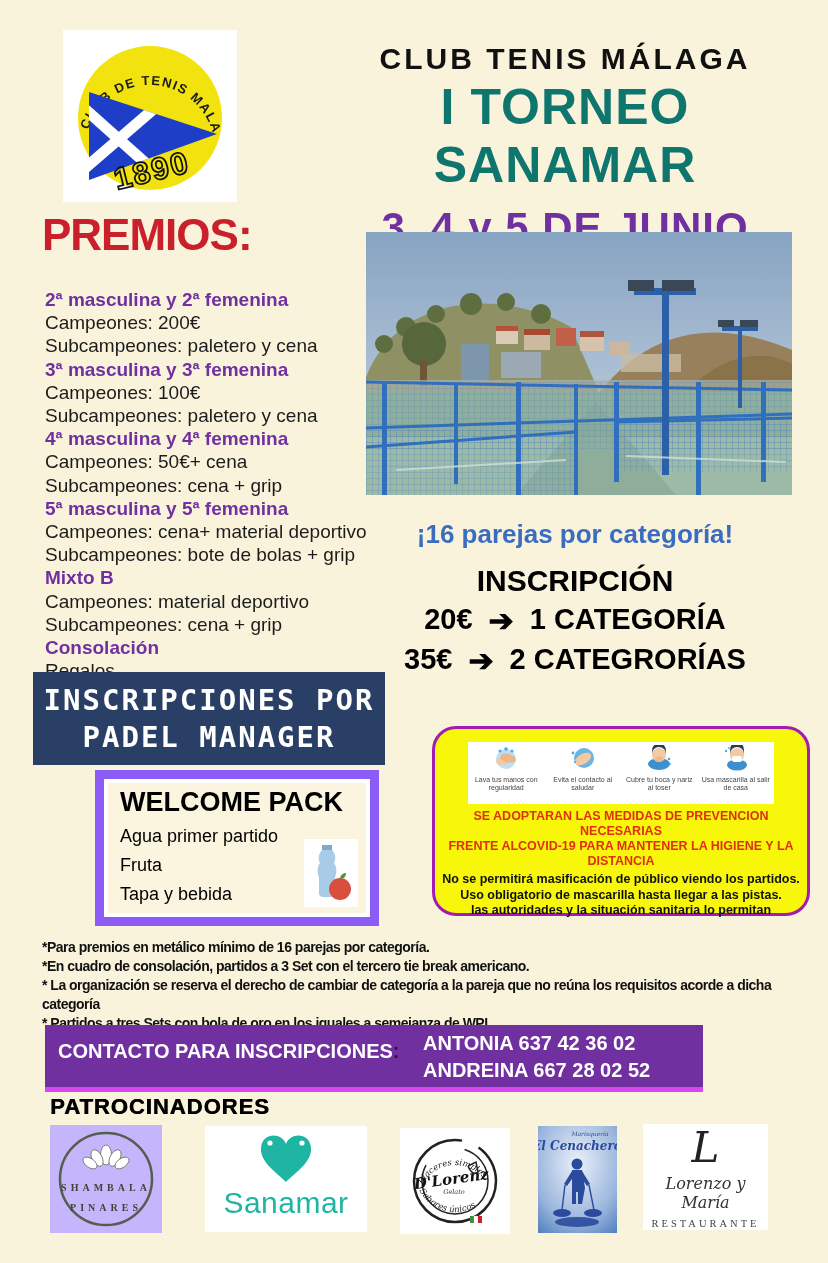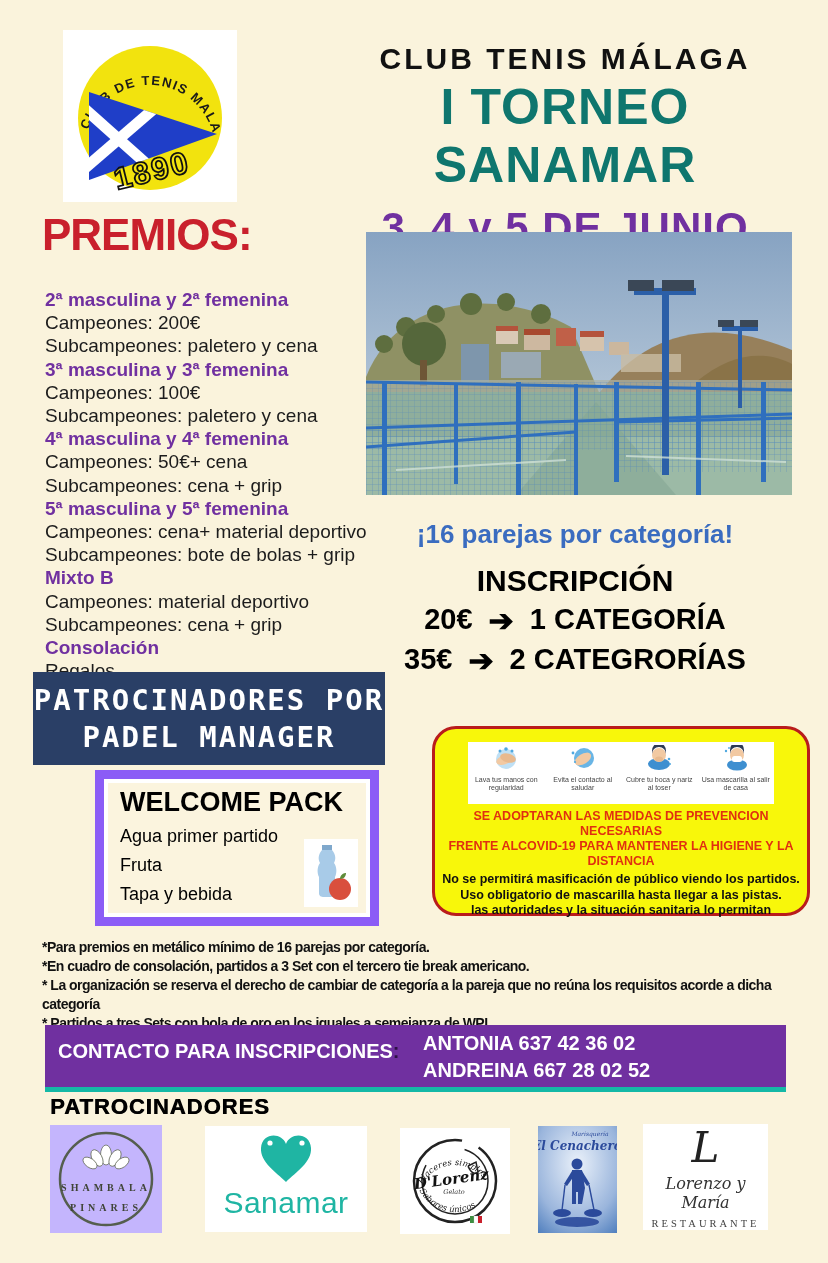--- a/index.html
+++ b/index.html
@@ -39,32 +39,32 @@
     font-family:"DejaVu Sans Mono",monospace;font-weight:bold;font-size:29px;letter-spacing:2px;line-height:37px;}
 
   
   .welcome-box{left:95px;top:770px;width:250px;height:130px;border:9px solid #8b5cf6;background:#FBF4DE;
     box-shadow:inset 0 0 0 4px #ffffff;padding:8px 0 0 16px;}
   .welcome-box .wp-title{font-size:27px;font-weight:bold;color:#000;margin-bottom:4px;}
   .welcome-box .wp-item{font-size:18px;font-weight:normal;color:#000000;line-height:29px;}
   .wp-icon{position:absolute;right:12px;bottom:10px;width:54px;height:68px;background:#fff;}
 
   
-  .covid-box{left:432px;top:726px;width:378px;height:190px;background:#F8F70A;border:3px solid #b91c1c;border-radius:24px;box-sizing:border-box;}
+  .covid-box{left:432px;top:726px;width:378px;height:190px;background:#F8F70A;border:3px solid #a21caf;border-radius:24px;box-sizing:border-box;}
   .covid-strip{margin:13px auto 5px auto;width:306px;height:62px;background:#fff;display:flex;justify-content:space-around;padding-top:3px;box-sizing:border-box;}
   .covid-col{width:70px;text-align:center;}
   .covid-col .cap{font-size:7px;line-height:7.5px;color:#444;margin-top:1px;}
   .covid-warning{color:#E03010;font-weight:bold;font-size:12.5px;line-height:15px;text-align:center;margin-top:5px;}
   .covid-rules{color:#111;font-weight:bold;font-size:12.5px;line-height:15.5px;text-align:center;margin-top:3px;}
 
   
   .footnotes{left:42px;top:938px;width:770px;font-size:14px;font-weight:bold;letter-spacing:-0.5px;line-height:19px;color:#111;}
 
   
-  .contact-bar{left:45px;top:1025px;width:741px;height:62px;background:#7030A0;border-bottom:5px solid #14b8a6;}
+  .contact-bar{left:45px;top:1025px;width:658px;height:62px;background:#7030A0;border-bottom:5px solid #d946ef;}
   .contact-label{position:absolute;left:13px;top:15px;color:#fff;font-weight:bold;font-size:20px;}
   .contact-label .colon{color:#2d1145;}
   .contact-phones{position:absolute;left:378px;top:5px;color:#fff;font-weight:bold;font-size:20px;line-height:27px;}
 
   
   .sponsors-heading{left:50px;top:1094px;font-size:22px;font-weight:900;color:#000;letter-spacing:1px;
     text-shadow:0.6px 0 #000;}
   .sp{background:#fff;}
   .sp-shambala{left:50px;top:1125px;width:112px;height:108px;background:#c4b5fd;}
   .sp-sanamar{left:205px;top:1126px;width:162px;height:106px;display:flex;flex-direction:column;align-items:center;}
@@ -221,21 +221,21 @@
     <span class="arrow">➔</span>
     <span>1 CATEGORÍA</span>
   </div>
   <div class="abs price-line pl2">
     <span>35€</span>
     <span class="arrow">➔</span>
     <span>2 CATEGRORÍAS</span>
   </div>
 
   <div class="abs navy-box">
-    <div>PATROCINADORES POR</div>
+    <div>INSCRIPCIONES POR</div>
     <div>PADEL MANAGER</div>
   </div>
 
   <div class="abs welcome-box">
     <div class="wp-title">WELCOME PACK</div>
     <div class="wp-item">Agua primer partido</div>
     <div class="wp-item">Fruta</div>
     <div class="wp-item">Tapa y bebida</div>
     <div class="wp-icon">
       <svg width="54" height="68" viewBox="0 0 54 68">

